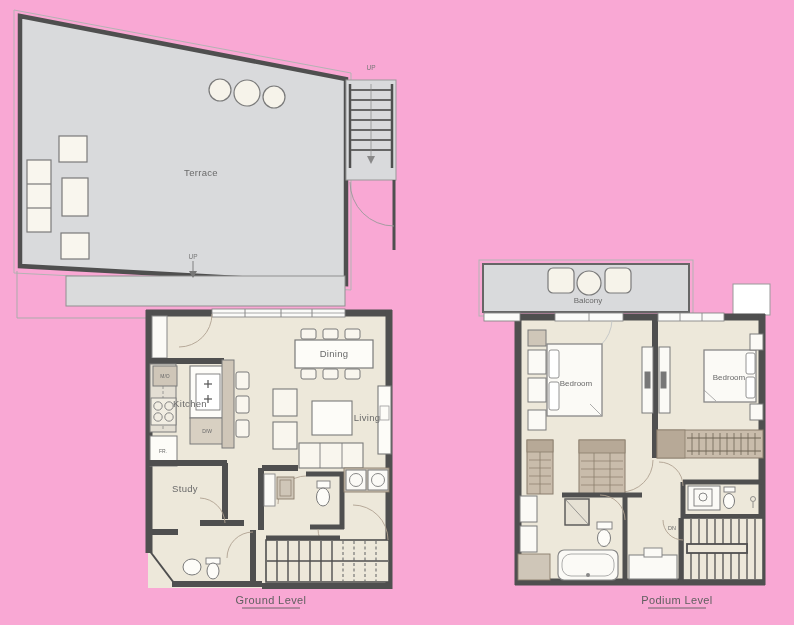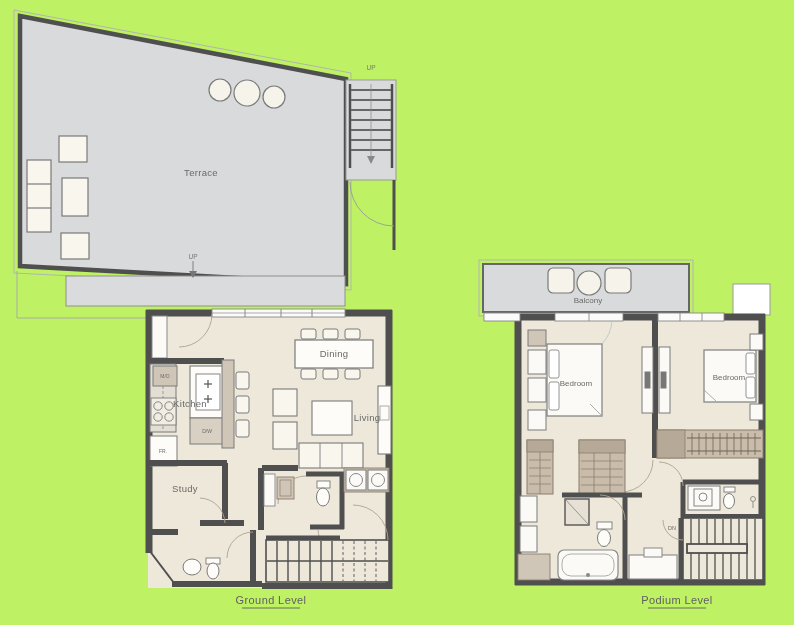--- a/index.html
+++ b/index.html
@@ -1,16 +1,16 @@
 <!DOCTYPE html>
 <html><head>
 <meta charset="utf-8">
 <style>
   html,body{margin:0;padding:0;background:#ffffff;}
-  .canvas{position:relative;width:794px;height:625px;background:#bef264;overflow:hidden;
+  .canvas{position:relative;width:794px;height:625px;background:#f9a8d4;overflow:hidden;
           font-family:"Liberation Sans", sans-serif;}
   svg text{font-family:"Liberation Sans", sans-serif;fill:#6a6a6a;}
   .room-label{font-size:9.5px;letter-spacing:.3px;}
   .small-label{font-size:8px;}
   .tiny-label{font-size:5px;}
   .dir-label{font-size:6.5px;fill:#777;}
   .caption{font-size:11px;fill:#5f5f5f;letter-spacing:.4px;}
 </style>
 </head>
 <body>

